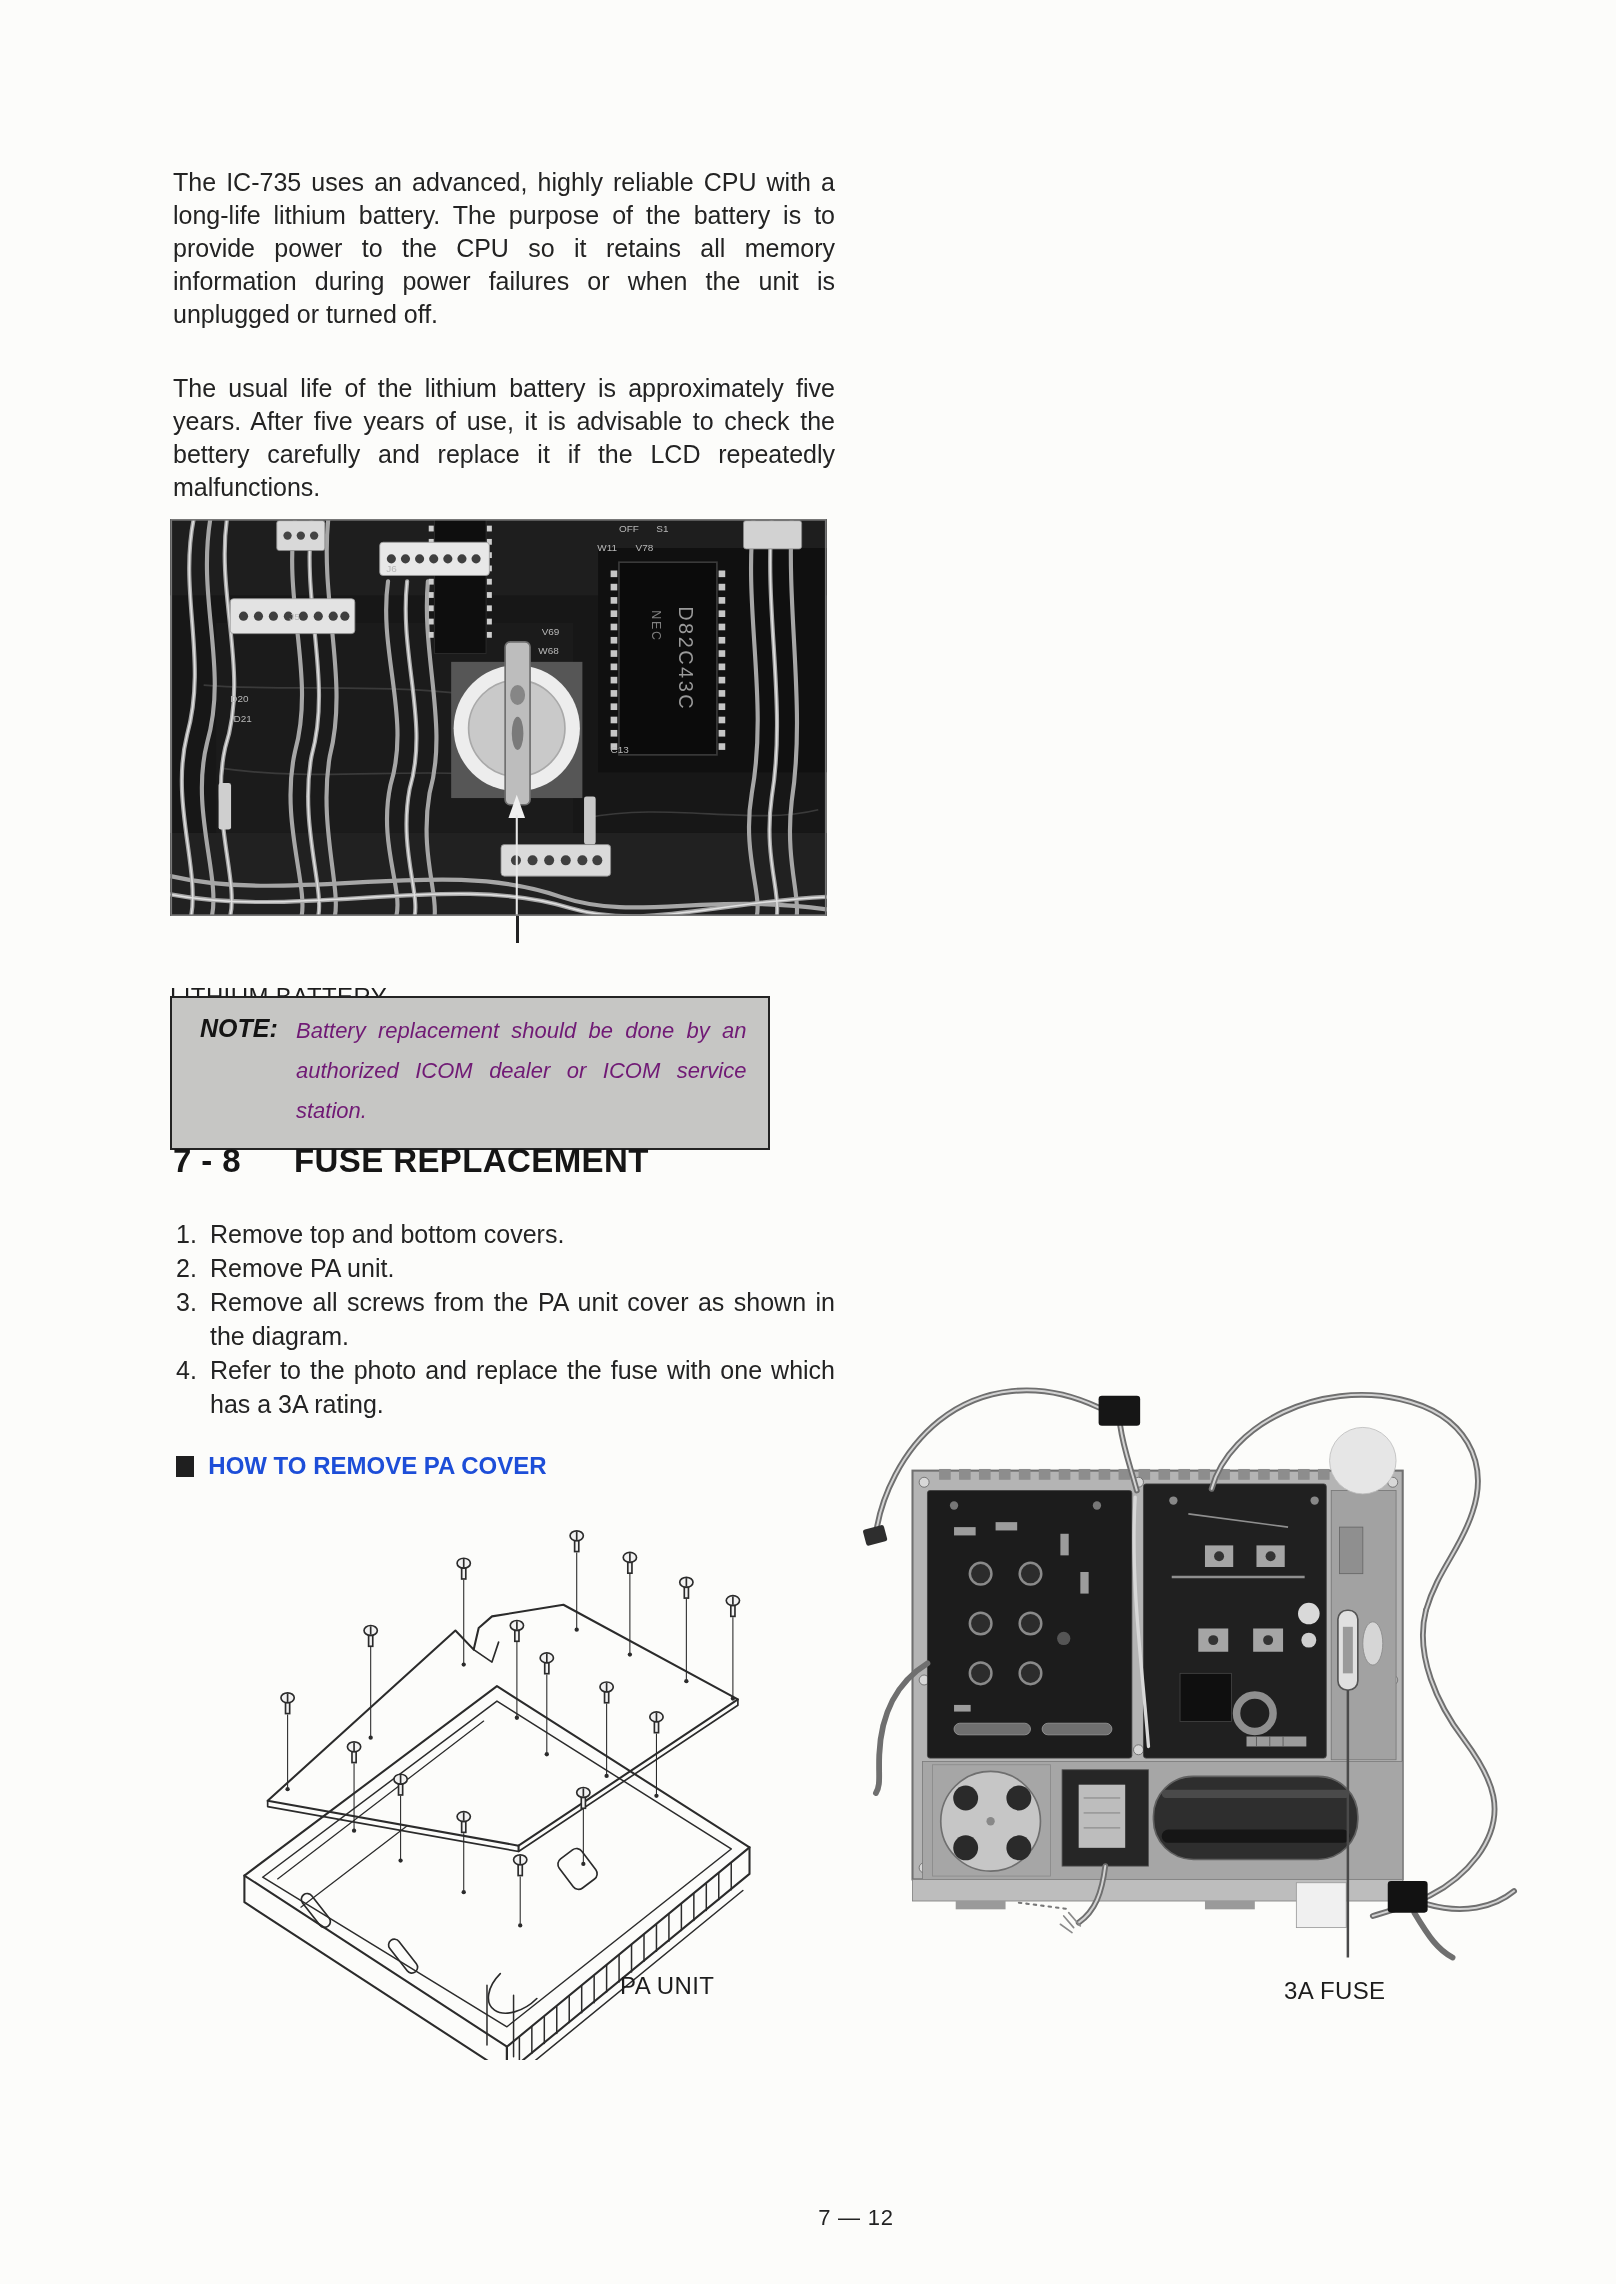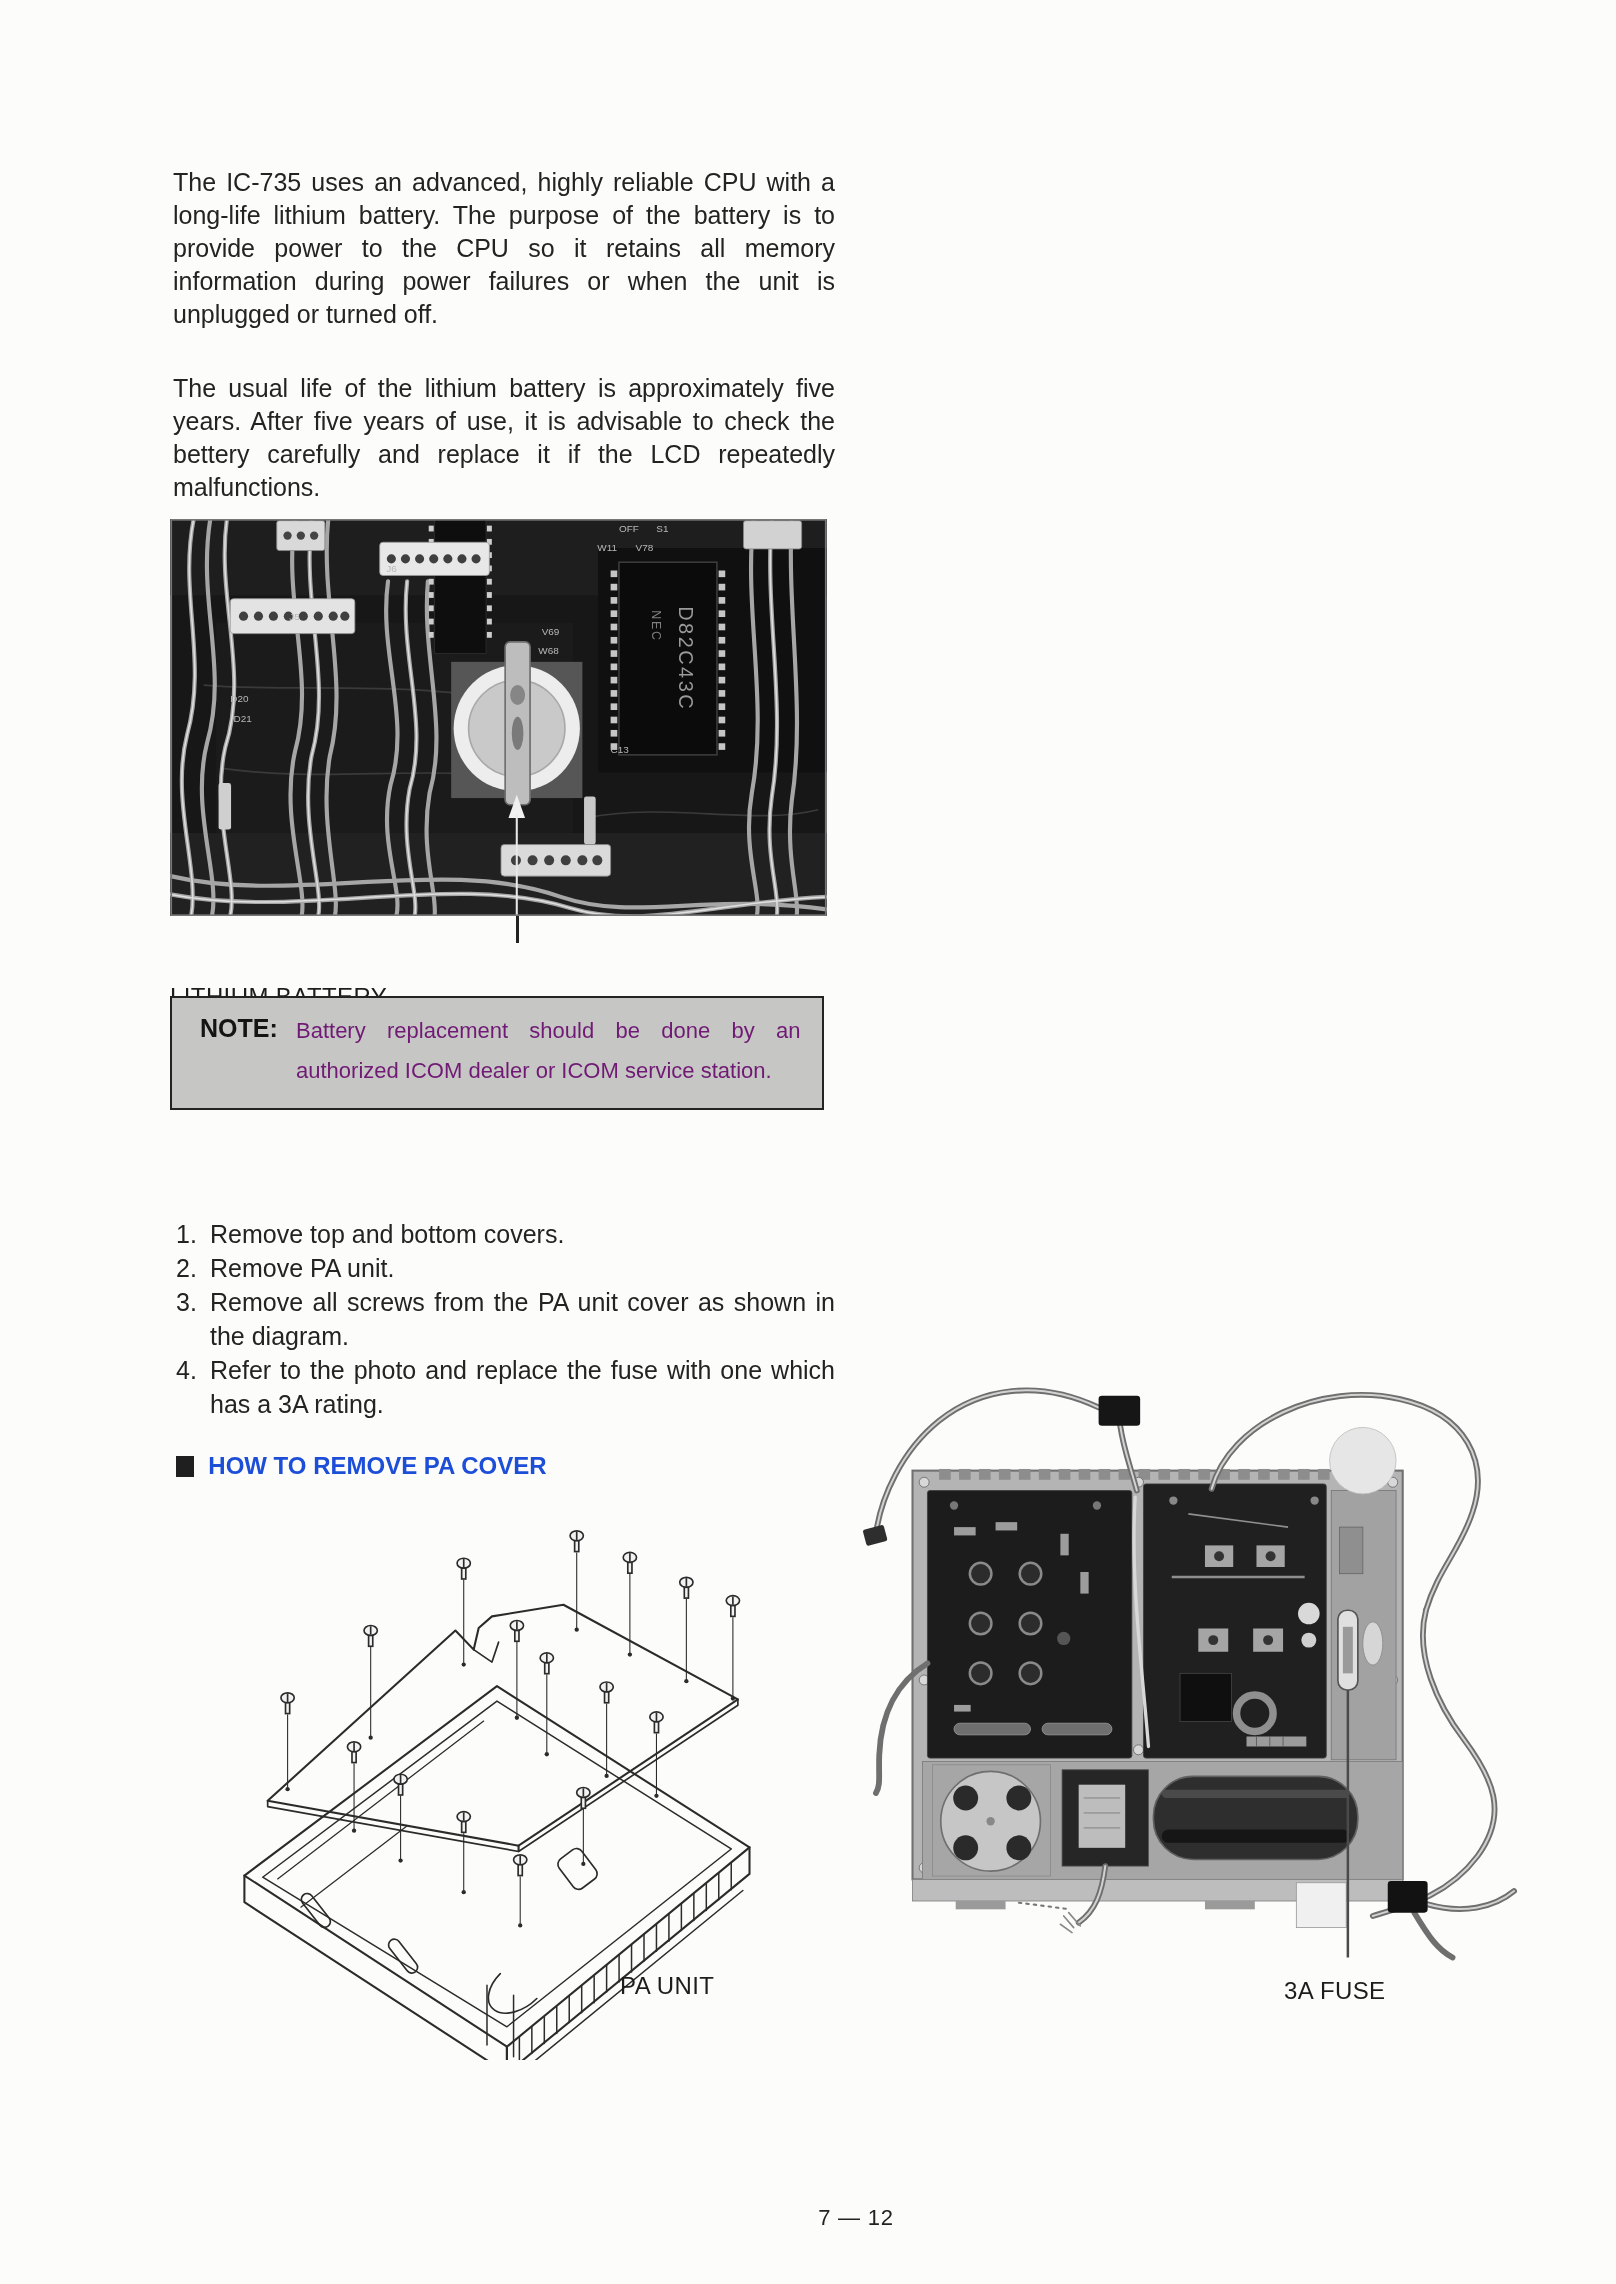--- a/index.html
+++ b/index.html
@@ -195,25 +195,29 @@
       <g>
         <polygon points="417,332 407,360 427,360" fill="#f0f0f0"></polygon>
         <line x1="417" y1="356" x2="417" y2="478" stroke="#e8e8e8" stroke-width="2.5"></line>
       </g>
       <rect x="1" y="1" width="788" height="476" fill="none" stroke="#777" stroke-width="2"></rect>
     </svg>
   </div>
   <div class="abs callout-line" style="left:516px;top:916px;width:2.5px;height:27px;"></div>
   <div class="abs fig-caption" style="left:170px;top:983px;width:657px;text-align:left;">LITHIUM BATTERY</div>
 
-  <div class="abs note-box" style="left:170px;top:996px;width:654px;">
+  <div class="abs note-box" style="left:170px;top:996px;width:600px;font-style:italic;">
     <div class="note-label">NOTE:</div>
     <div class="note-text">Battery replacement should be done by an authorized ICOM dealer or ICOM service station.</div>
   </div>
 
+  <div class="abs sec-head" style="left:173px;top:1142px;width:682px;">
+    <span class="sec-num">7 - 8</span>
+    <span>FUSE REPLACEMENT</span>
+  </div>
 
   <div class="abs" style="left:176px;top:1217px;width:659px;">
     <div class="step">
       <span class="step-num">1.</span>
       <span class="step-text">Remove top and bottom covers.</span>
     </div>
     <div class="step">
       <span class="step-num">2.</span>
       <span class="step-text">Remove PA unit.</span>
     </div>

